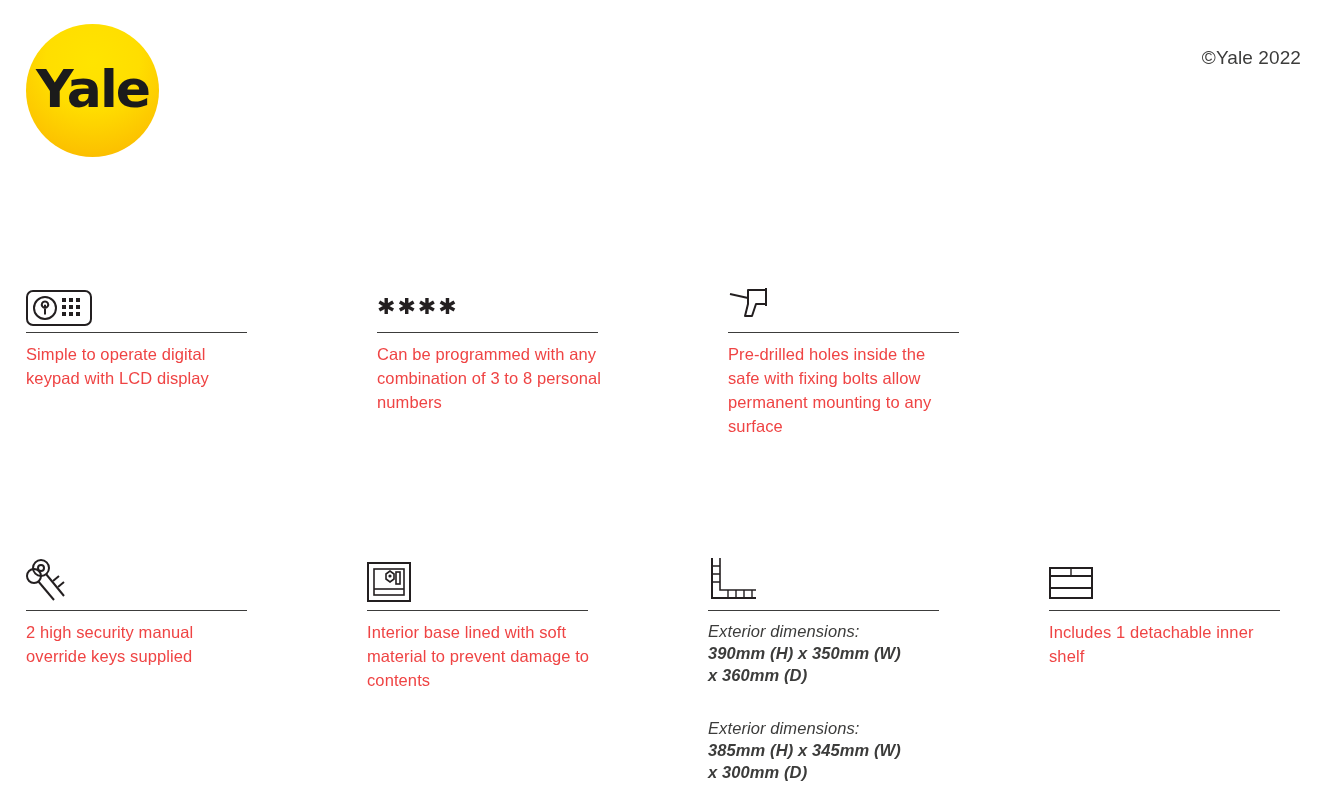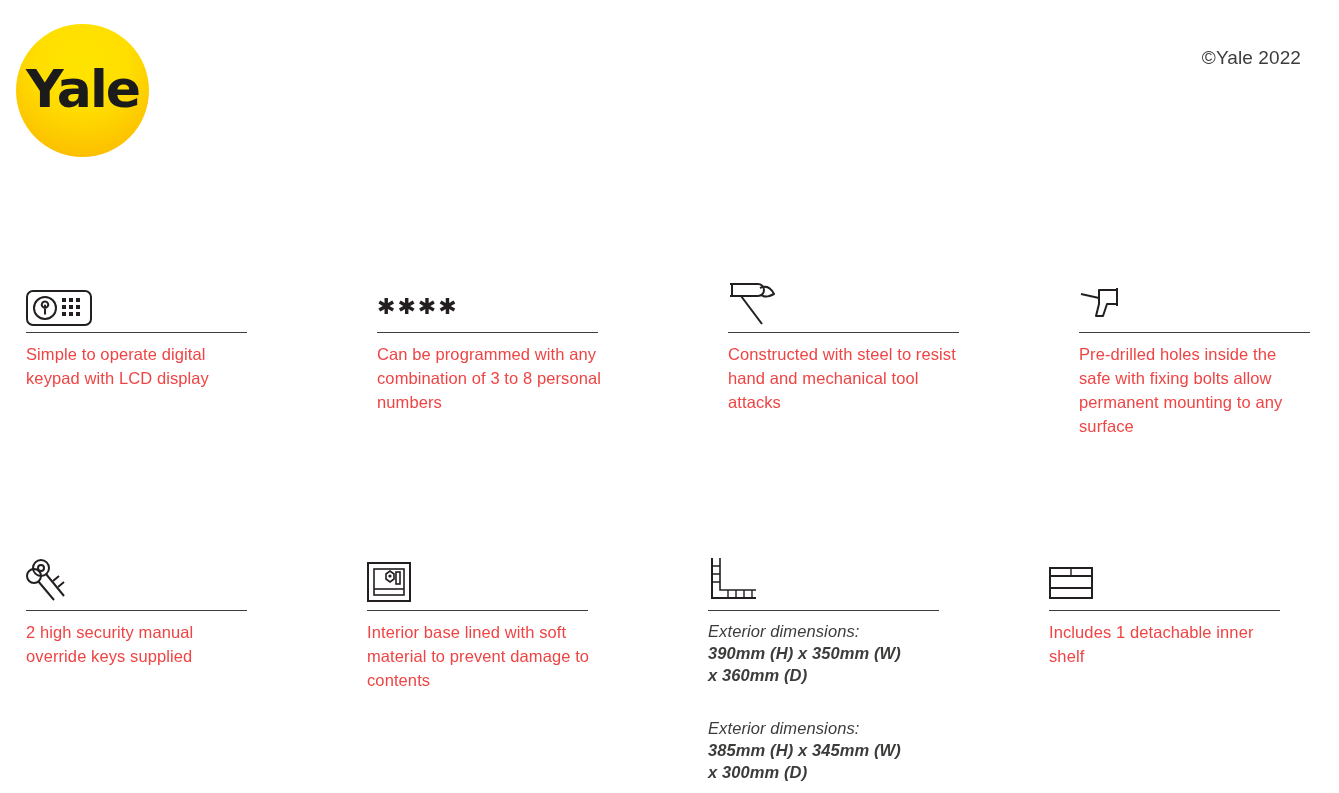--- a/index.html
+++ b/index.html
@@ -13,21 +13,21 @@
     background: #ffffff;
     font-family: "Liberation Sans", sans-serif;
     color: #231f20;
     overflow: hidden;
     position: relative;
   }
 
   
   .logo {
     position: absolute;
-    left: 16px;
+    left: 26px;
     top: 24px;
     width: 133px;
     height: 133px;
     border-radius: 50%;
     background: radial-gradient(circle at 50% 28%, #ffe400 0%, #ffde00 40%, #fcc200 78%, #f9ae00 100%);
     display: flex;
     align-items: center;
     justify-content: center;
   }
   .logo-text {
@@ -156,32 +156,20 @@
   </div>
 
   <div class="cell">
     <div class="icon-box">
       <span class="stars">✱✱✱✱</span>
     </div>
     <div class="rule"></div>
     <div class="caption">Can be programmed with any combination of 3 to 8 personal numbers</div>
   </div>
 
-  <div class="cell">
-    <div class="icon-box">
-      <svg width="50" height="48" viewBox="0 0 50 48">
-        <path d="M2 6 H30 a6 6 0 0 1 0 12 H2" fill="none" stroke="#231f20" stroke-width="2" stroke-linejoin="round"></path>
-        <path d="M4 6 L4 18" fill="none" stroke="#231f20" stroke-width="2"></path>
-        <path d="M13 18 L34 46" fill="none" stroke="#231f20" stroke-width="2"></path>
-        <path d="M32 10 C40 6 44 12 46 16 C42 18 38 20 33 17" fill="none" stroke="#231f20" stroke-width="2" stroke-linejoin="round"></path>
-      </svg>
-    </div>
-    <div class="rule wide"></div>
-    <div class="caption">Constructed with steel to resist hand and mechanical tool attacks</div>
-  </div>
 
   <div class="cell">
     <div class="icon-box">
       <svg width="50" height="44" viewBox="0 0 50 44">
         <path d="M2 12 L20 16" fill="none" stroke="#231f20" stroke-width="2"></path>
         <path d="M20 8 H38 V22 H28 L24 34 H17 L20 22 H20 Z" fill="none" stroke="#231f20" stroke-width="2" stroke-linejoin="round"></path>
         <path d="M38 6 L38 24" fill="none" stroke="#231f20" stroke-width="2"></path>
       </svg>
     </div>
     <div class="rule wide"></div>

